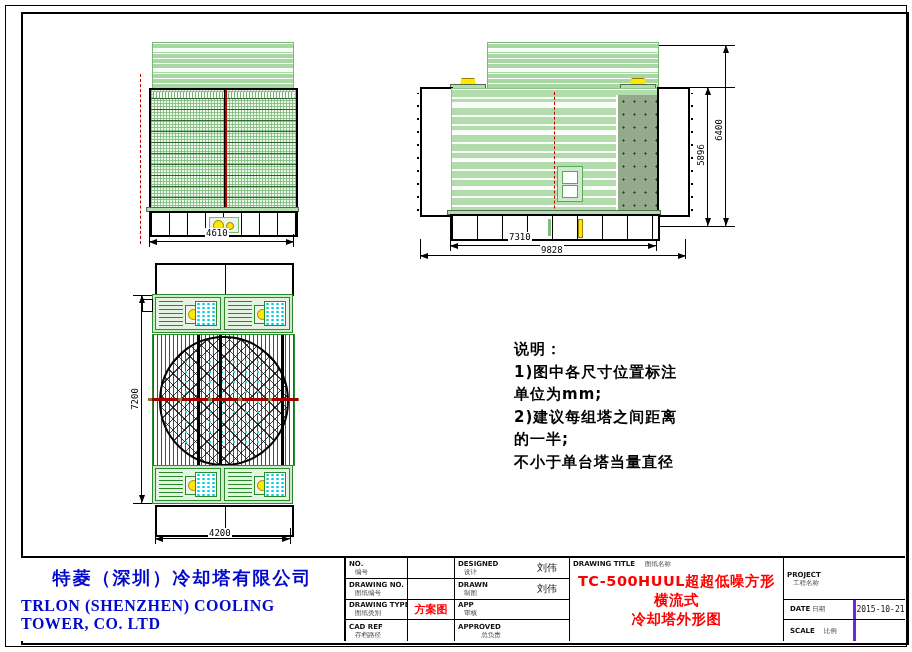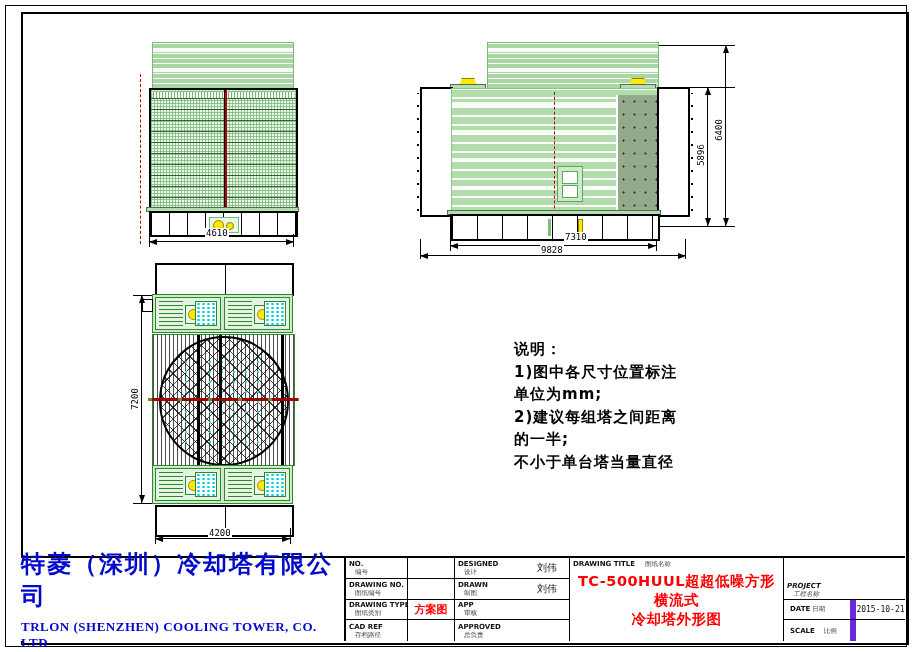--- a/index.html
+++ b/index.html
@@ -70,38 +70,38 @@
   .redline{position:absolute;background:repeating-linear-gradient(90deg,#7f7f2f 0 4px,#a00000 4px 30px);}
   .redaxis{position:absolute;width:0;border-left:1.5px dashed #bb0000;}
   
   #notes{position:absolute;left:514px;top:338px;width:200px;color:#000;
      font-weight:bold;font-size:15px;line-height:22.5px;letter-spacing:1px;}
   
   #titleblock{position:absolute;left:0;right:0;bottom:0;height:83px;border-top:2px solid #000;
      display:flex;background:#fff;}
   #company{width:323px;border-right:2px solid #000;display:flex;flex-direction:column;
      align-items:center;justify-content:center;gap:7px;}
-  #company .cn{font-size:24px;font-weight:bold;color:#0008cc;letter-spacing:2px;}
-  #company .en{font-family:"Liberation Serif",serif;font-size:13px;font-weight:bold;color:#0008cc;letter-spacing:.5px;}
+  #company .cn{font-size:18px;font-weight:bold;color:#0008cc;letter-spacing:2px;}
+  #company .en{font-family:"Liberation Serif",serif;font-size:16px;font-weight:bold;color:#0008cc;letter-spacing:.5px;}
   #tbtable{flex:1;display:grid;grid-template-columns:62px 47px 115px 214px 1fr;
      grid-template-rows:repeat(4,1fr);}
   .cell{position:relative;box-sizing:border-box;border-right:1px solid #000;border-bottom:1px solid #000;
      display:flex;flex-direction:column;justify-content:center;padding:1px 3px;overflow:hidden;}
   .cell.norb{border-bottom:none;}
   .tb-en{font-size:7px;font-weight:bold;color:#111;line-height:8px;white-space:nowrap;}
   .tb-cn{font-size:6.5px;color:#444;line-height:8px;white-space:nowrap;padding-left:6px;}
   .valred{font-size:11px;font-weight:bold;color:#f00;text-align:center;}
   .namecell{flex-direction:row;align-items:center;justify-content:space-between;padding-right:12px;}
   .nameval{font-size:10px;color:#222;}
   #titlecell{grid-column:4;grid-row:1/span 4;border-bottom:none;justify-content:flex-start;}
   .bigred{color:#f00;font-weight:bold;font-size:14.5px;text-align:center;letter-spacing:.5px;}
-  #projectcell{grid-column:5;grid-row:1/span 2;border-right:none;justify-content:flex-end;font-style:italic;}
+  #projectcell{grid-column:5;grid-row:1/span 2;border-right:none;justify-content:center;}
   .splitcell{flex-direction:row;align-items:center;padding:0;border-right:none;}
   .splitlabel{width:72px;align-self:stretch;display:flex;align-items:center;padding-left:6px;
-     border-right:6px solid #6d28d9;box-sizing:border-box;gap:2px;}
+     border-right:3px solid #6d28d9;box-sizing:border-box;gap:2px;}
   .splitval{flex:1;text-align:center;font-size:8px;color:#111;font-family:"DejaVu Sans Mono",monospace;}
 </style>
 </head>
 <body>
 
 <div id="sheet">
   <div id="outer-border"></div>
   <div id="inner-frame"></div>
 
   <div class="abs" style="left:0;top:0;width:0;height:0;">
@@ -153,21 +153,21 @@
     <div class="abs sill" style="left:447px;top:210px;width:212px;height:3px;"></div>
     <div class="abs basin" style="left:450px;top:214px;width:206px;height:23px;background:
          repeating-linear-gradient(90deg,#000 0 1px,transparent 1px 25px),#fff;">
       <div class="abs" style="left:96px;top:3px;width:3px;height:17px;background:#7ac07a;"></div>
       <div class="abs" style="left:126px;top:3px;width:3px;height:17px;background:#ffe800;border:1px solid #998000;"></div>
     </div>
 
     <div class="ext" style="left:450px;top:239px;width:1px;height:12px;"></div>
     <div class="ext" style="left:656px;top:239px;width:1px;height:12px;"></div>
     <div class="dimh" style="left:450px;top:245px;width:206px;"></div>
-    <span class="dimlabel" style="left:564px;top:232px;">7310</span>
+    <span class="dimlabel" style="left:508px;top:232px;">7310</span>
     <div class="ext" style="left:420px;top:239px;width:1px;height:20px;"></div>
     <div class="ext" style="left:685px;top:239px;width:1px;height:20px;"></div>
     <div class="dimh" style="left:420px;top:255px;width:266px;"></div>
     <span class="dimlabel" style="left:540px;top:245px;">9828</span>
 
     <div class="ext" style="left:688px;top:87px;width:47px;height:1px;"></div>
     <div class="ext" style="left:659px;top:45px;width:76px;height:1px;"></div>
     <div class="ext" style="left:660px;top:226px;width:75px;height:1px;"></div>
     <div class="dimv" style="left:707px;top:87px;height:139px;"></div>
     <span class="dimlabel rot" style="left:689px;top:150px;">5896</span>
@@ -299,21 +299,21 @@
           <span class="nameval"></span>
         </div>
 
         <div class="cell norb" style="grid-column:1;grid-row:4;">
           <span class="tb-en">CAD REF</span>
           <span class="tb-cn">存档路径</span>
         </div>
         <div class="cell norb" style="grid-column:2;grid-row:4;">
           <span class="tb-en"></span>
         </div>
-        <div class="cell namecell norb" style="grid-column:3;grid-row:4;">
+        <div class="cell namecell norb" style="grid-column:3;grid-row:4;text-align:right;">
           <span style="display:flex;flex-direction:column;">
             <span class="tb-en">APPROVED</span>
             <span class="tb-cn">总负责</span>
           </span>
           <span class="nameval"></span>
         </div>
 
         <div class="cell" id="titlecell">
           <div style="display:flex;gap:4px;align-items:baseline;padding-top:1px;">
             <span class="tb-en">DRAWING TITLE</span>

